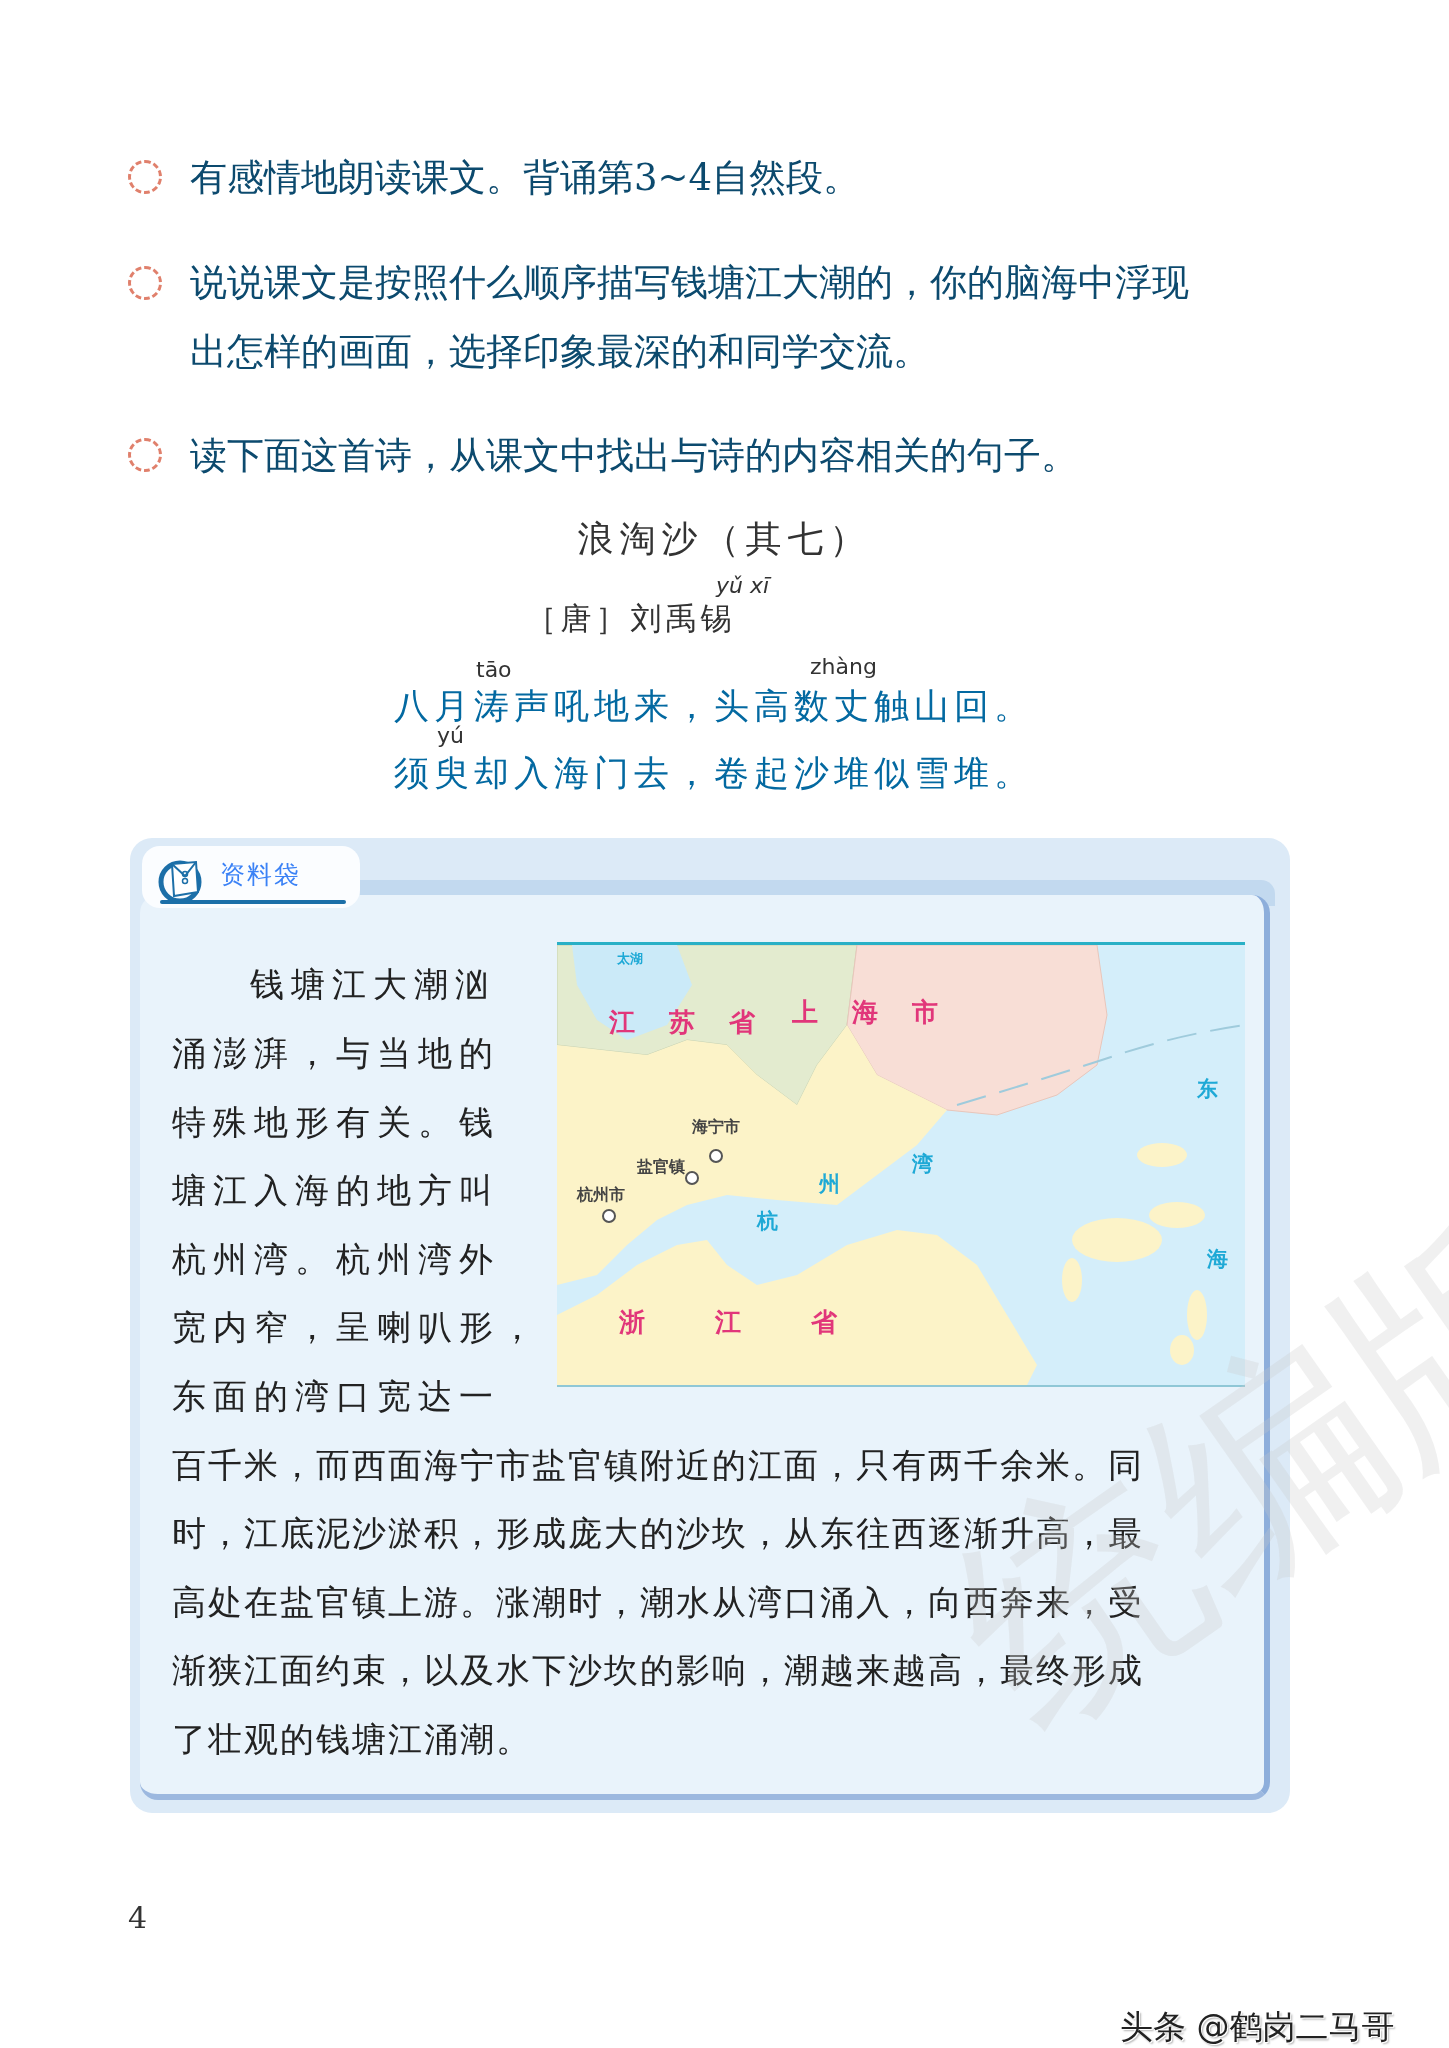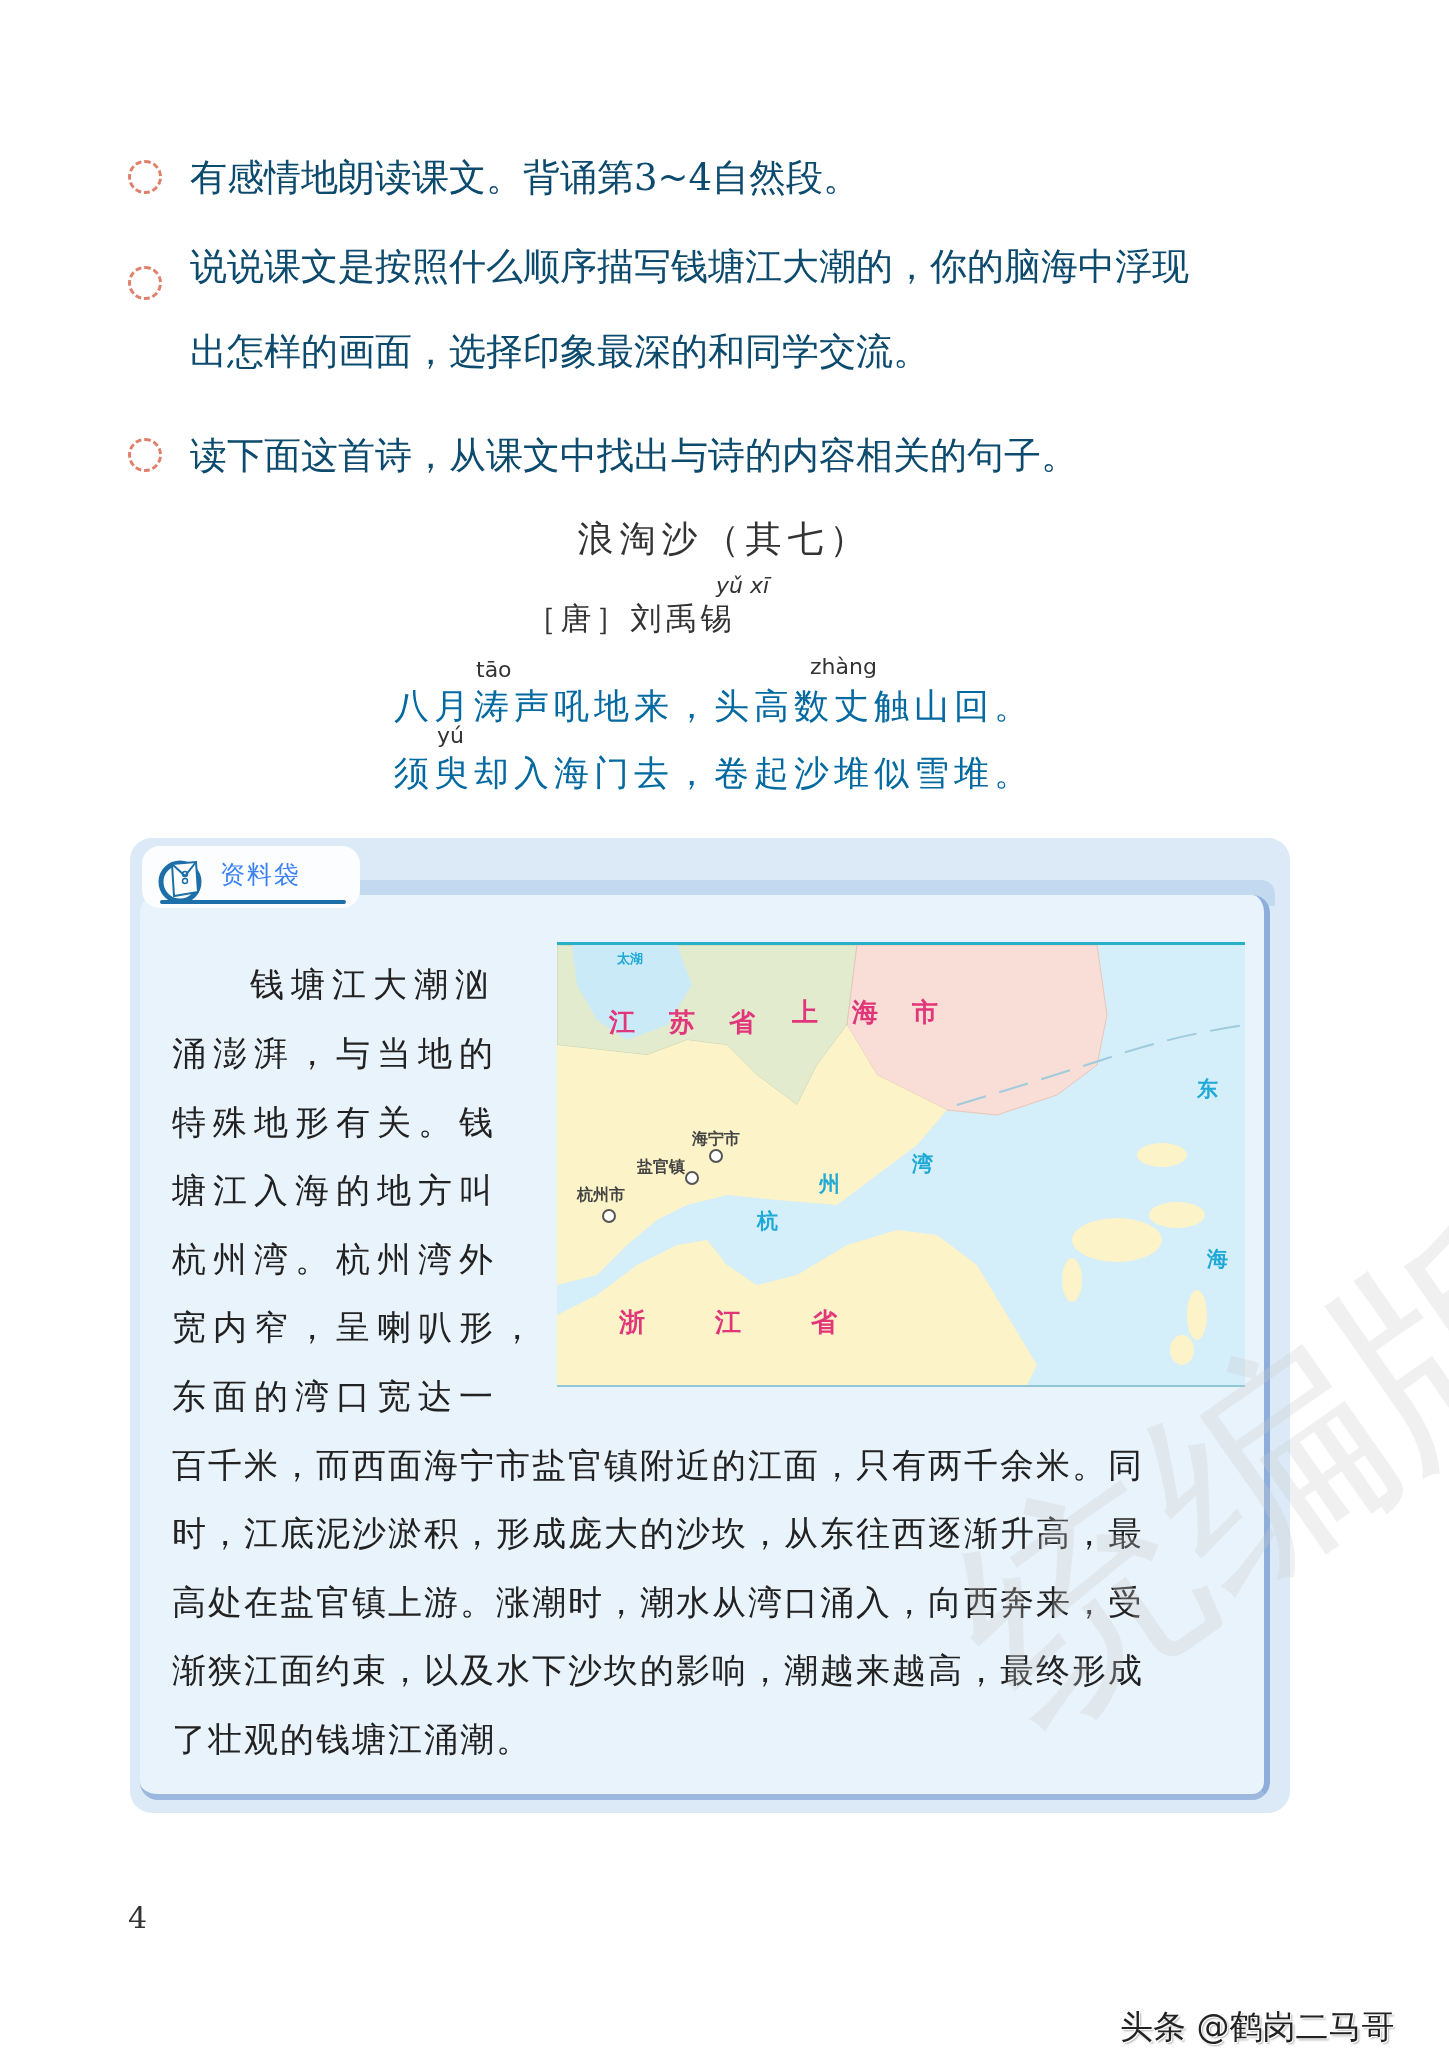--- a/index.html
+++ b/index.html
@@ -41,21 +41,21 @@
 </style>
 </head>
 <body>
 
 <div>
   <div class="bullet" style="left:128px;top:160px;"></div>
   <div class="q-text" style="left:190px;top:153px;">有感情地朗读课文。背诵第3~4自然段。</div>
 </div>
 <div>
   <div class="bullet" style="left:128px;top:266px;"></div>
-  <div class="q-text" style="left:190px;top:242px;">说说课文是按照什么顺序描写钱塘江大潮的，你的脑海中浮现</div>
+  <div class="q-text" style="left:190px;top:258px;">说说课文是按照什么顺序描写钱塘江大潮的，你的脑海中浮现</div>
   <div class="q-text" style="left:190px;top:327px;">出怎样的画面，选择印象最深的和同学交流。</div>
 </div>
 <div>
   <div class="bullet" style="left:128px;top:438px;"></div>
   <div class="q-text" style="left:190px;top:431px;">读下面这首诗，从课文中找出与诗的内容相关的句子。</div>
 </div>
 
 <div>
   <div class="poem-title">浪淘沙（其七）</div>
   <div class="pinyin" style="left:716px;top:573px;font-style:italic;">yǔ xī</div>
@@ -106,21 +106,21 @@
     </svg>
     <div class="map-label prov" style="left:52px;top:36px;margin-top:24px;">江苏省</div>
     <div class="map-label prov" style="left:235px;top:50px;">上海市</div>
     <div class="map-label prov" style="left:62px;top:360px;letter-spacing:70px;">浙江省</div>
     <div class="map-label sea" style="left:60px;top:5px;font-size:13px;">太湖</div>
     <div class="map-label sea" style="left:640px;top:130px;">东</div>
     <div class="map-label sea" style="left:650px;top:300px;">海</div>
     <div class="map-label sea" style="left:200px;top:262px;">杭</div>
     <div class="map-label sea" style="left:262px;top:225px;">州</div>
     <div class="map-label sea" style="left:355px;top:205px;">湾</div>
-    <div class="map-label city" style="left:135px;top:184px;">海宁市</div>
+    <div class="map-label city" style="left:135px;top:172px;">海宁市</div>
     <div class="dot" style="left:152px;top:204px;"></div>
     <div class="map-label city" style="left:80px;top:212px;">盐官镇</div>
     <div class="dot" style="left:128px;top:226px;"></div>
     <div class="map-label city" style="left:20px;top:240px;">杭州市</div>
     <div class="dot" style="left:45px;top:264px;"></div>
   </div>
 
   <div class="body-line" style="left:250px;top:962px;">钱塘江大潮汹</div>
   <div class="body-line" style="left:172px;top:1031px;">涌澎湃，与当地的</div>
   <div class="body-line" style="left:172px;top:1100px;">特殊地形有关。钱</div>

